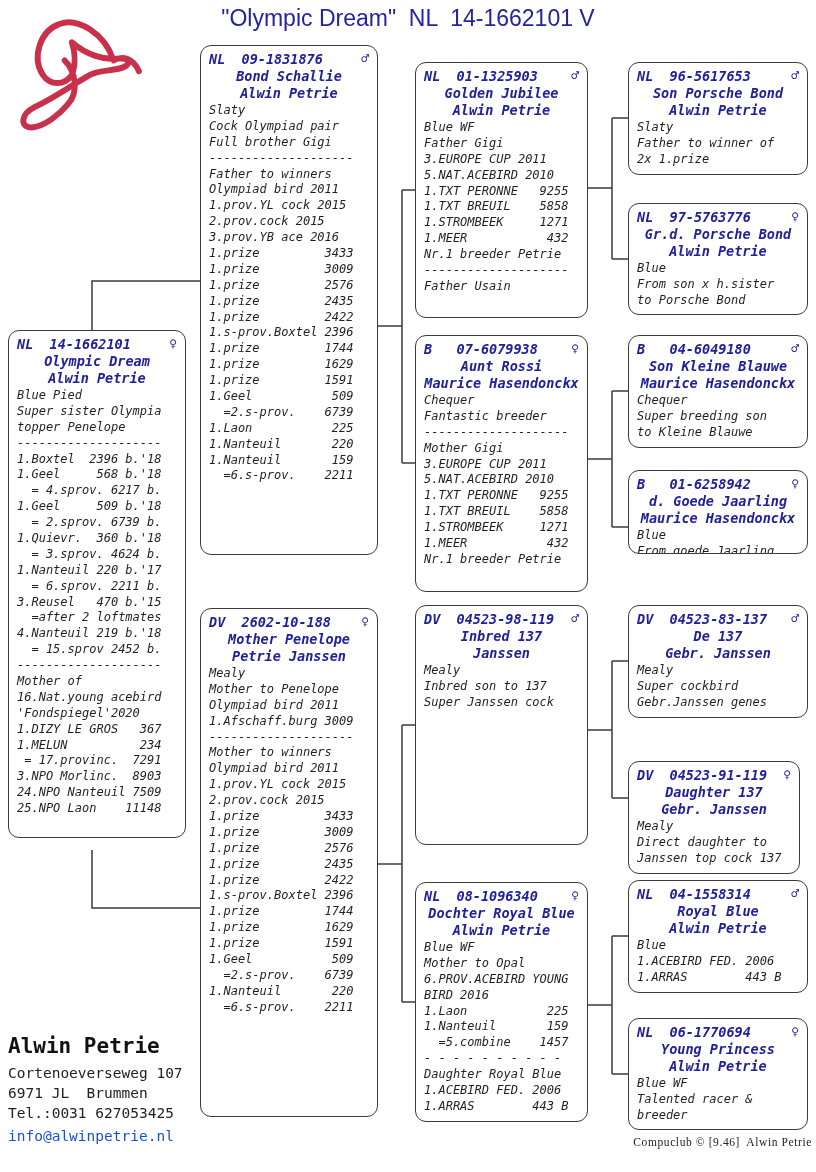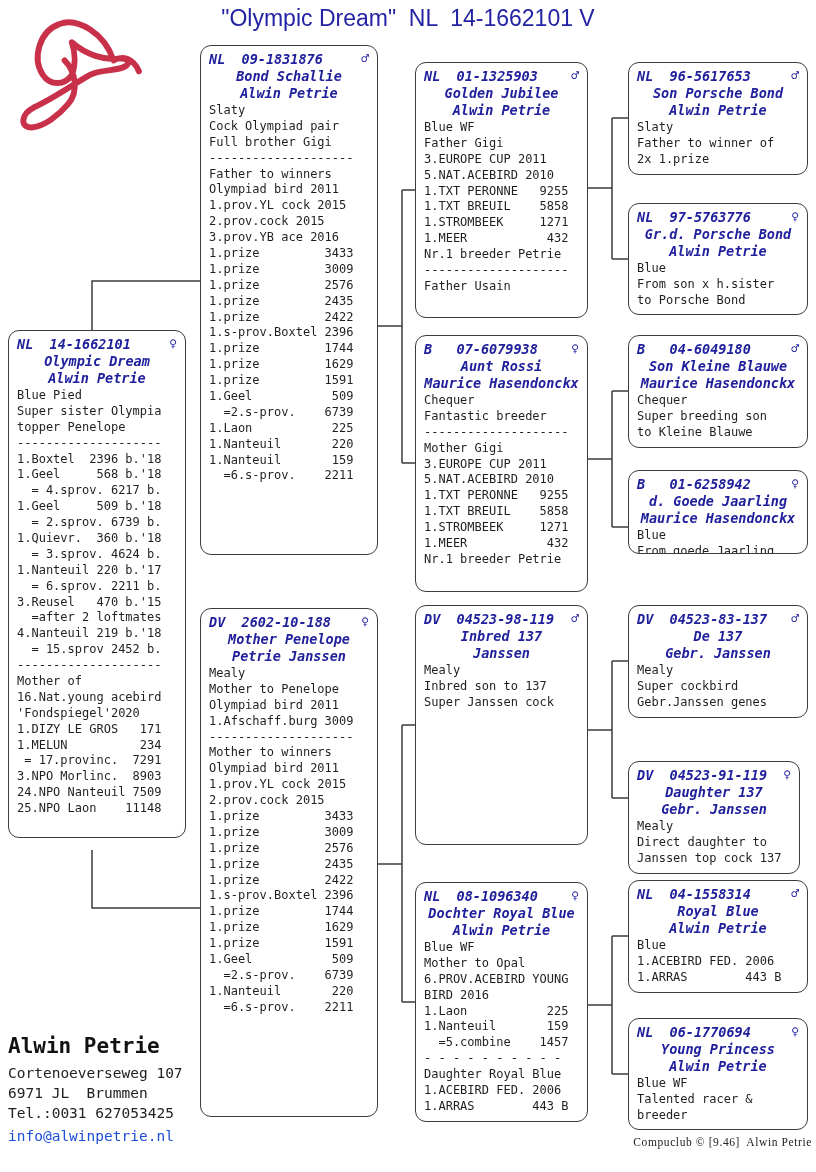--- a/index.html
+++ b/index.html
@@ -16,21 +16,21 @@
          white-space:pre;}
   .connectors{position:absolute;left:0;top:0;}
   .logo{position:absolute;left:12px;top:6px;}
   .box{position:absolute;border:1.6px solid var(--line);border-radius:11px;background:#fff;
        padding:5px 8px 0 8px;box-sizing:border-box;overflow:hidden;}
   .hdr{display:flex;justify-content:space-between;align-items:flex-start;line-height:17px;}
   .ring{font-style:italic;font-weight:bold;font-size:13.5px;color:var(--accent);white-space:pre;}
   .sex{font-weight:bold;font-size:13px;color:var(--accent);line-height:15px;}
   .bname,.owner{font-style:italic;font-weight:bold;font-size:13.5px;color:var(--accent);
                 line-height:17px;white-space:pre;text-align:center;}
-  .body{margin-top:1px;}
+  .body{margin-top:1px;font-style:italic;}
   .body > div{font-size:12px;color:var(--text);line-height:15.9px;height:15.9px;white-space:pre;}
   .footer-name{position:absolute;left:8px;top:1034px;font-weight:bold;font-size:21px;color:#111;}
   .addr{position:absolute;left:8px;top:1063px;}
   .addr > div{font-size:14.5px;color:#222;line-height:20px;white-space:pre;}
   .email{position:absolute;left:8px;top:1128px;font-size:14.5px;color:#1d4ed8;white-space:pre;}
   .credit{position:absolute;right:4px;top:1136px;font-family:"Liberation Serif",serif;
           font-size:11.5px;letter-spacing:0.6px;color:#222;white-space:pre;}
 </style>
 </head>
 <body>
@@ -82,21 +82,21 @@
         <div>1.Nanteuil 220 b.'17</div>
         <div>  = 6.sprov. 2211 b.</div>
         <div>3.Reusel   470 b.'15</div>
         <div>  =after 2 loftmates</div>
         <div>4.Nanteuil 219 b.'18</div>
         <div>  = 15.sprov 2452 b.</div>
         <div>--------------------</div>
         <div>Mother of</div>
         <div>16.Nat.young acebird</div>
         <div>'Fondspiegel'2020</div>
-        <div>1.DIZY LE GROS   171</div>
+        <div>1.DIZY LE GROS   367</div>
         <div>1.MELUN          234</div>
         <div> = 17.provinc.  7291</div>
         <div>3.NPO Morlinc.  8903</div>
         <div>24.NPO Nanteuil 7509</div>
         <div>25.NPO Laon    11148</div>
       </div>
   </div>
 
   <div class="box" style="left:200px;top:45px;width:178px;height:510px">
     <div class="hdr">

